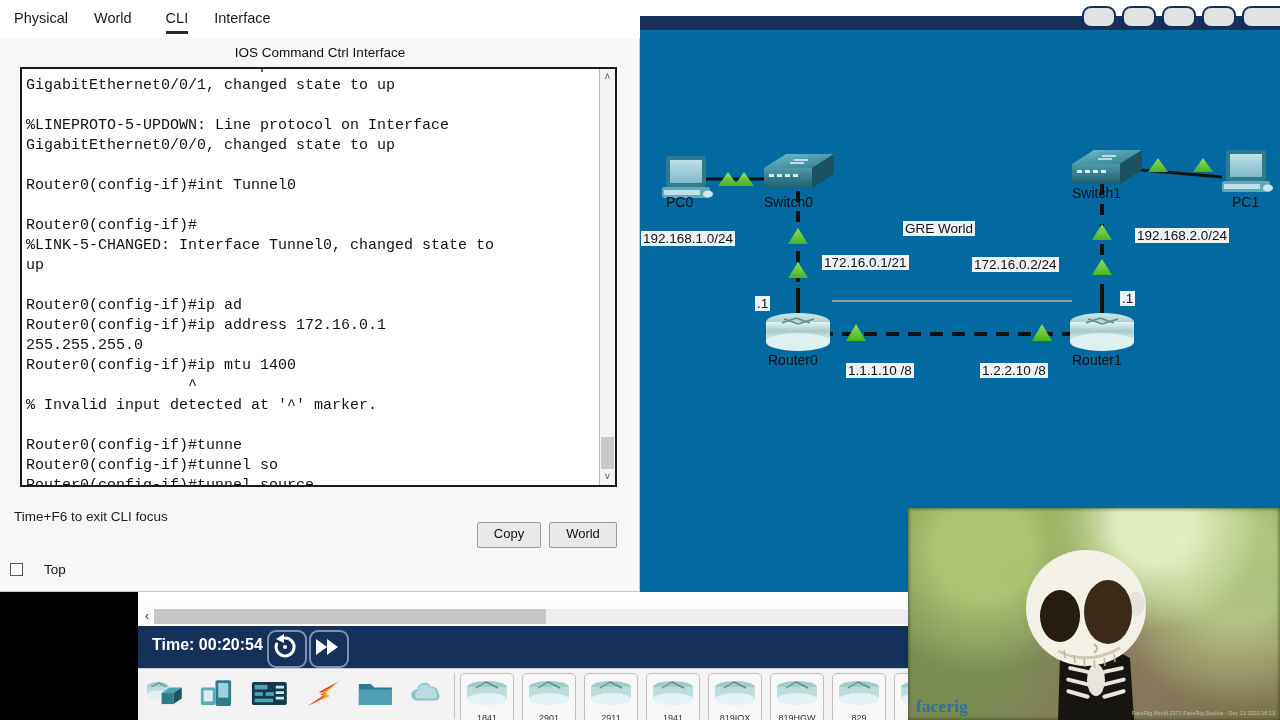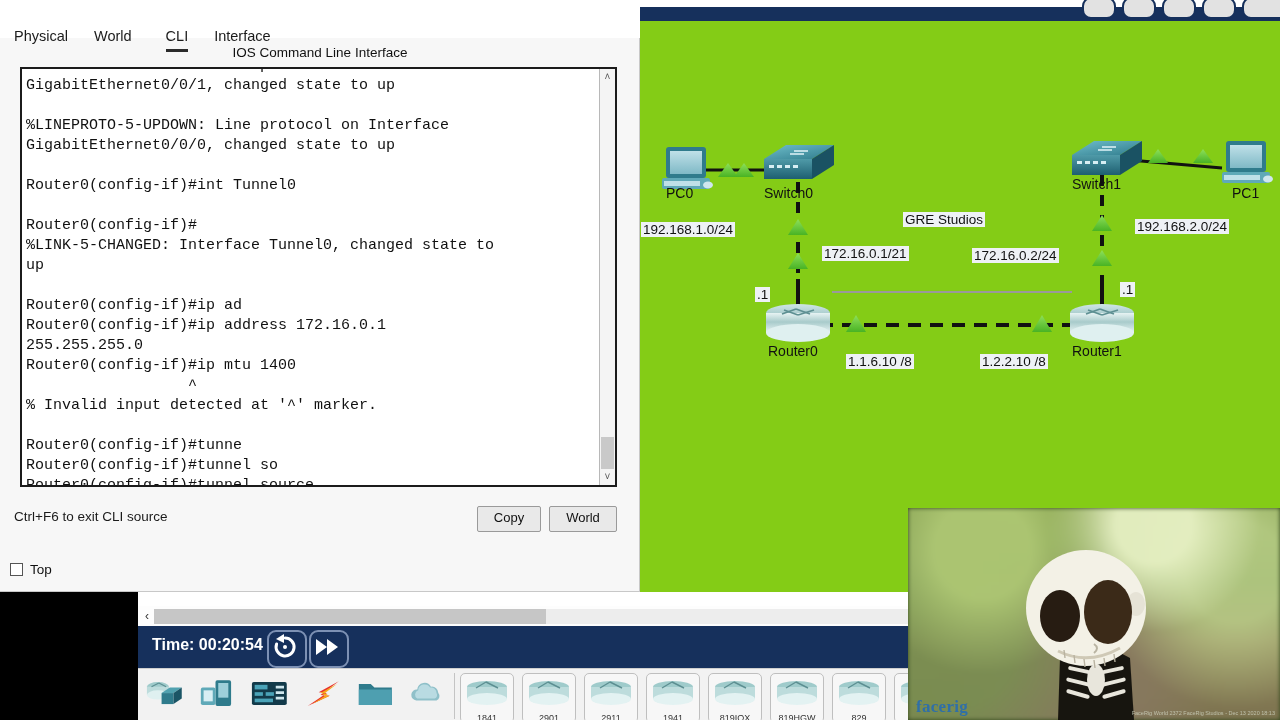--- a/index.html
+++ b/index.html
@@ -14,21 +14,21 @@
   #device-window{
     position:absolute;left:0;top:0;width:640px;height:592px;
     background:#f7f7f7;border-right:1px solid #c8c8c8;border-bottom:1px solid #c8c8c8;
     box-sizing:border-box;
   }
   #tabbar{
     position:absolute;left:0;top:0;width:640px;height:38px;
     background:#ffffff;
   }
   #tabbar .tabs{
-    position:absolute;left:14px;top:28px;display:flex;gap:26px;align-items:flex-start;text-align:center;
+    position:absolute;left:14px;top:10px;display:flex;gap:26px;align-items:flex-start;text-align:center;
   }
   .tab{
     font-size:14.5px;color:#1b1b1b;padding-bottom:5px;cursor:default;
     border-bottom:3px solid transparent;line-height:16px;
   }
   .tab.active{border-bottom:3px solid #2b2b2b;margin-left:8px;}
   #panel-title{
     position:absolute;left:0;top:45px;width:640px;text-align:center;
     font-size:13.5px;color:#111;
   }
@@ -52,38 +52,38 @@
   }
   .sb-arrow.up{top:0;}
   .sb-arrow.down{bottom:0;}
   #sb-thumb{
     position:absolute;left:1px;width:13px;top:368px;height:38px;background:#c9c9c9;
   }
   #cli-hint{
     position:absolute;left:14px;top:509px;font-size:13.5px;color:#1b1b1b;
   }
   .btn{
-    position:absolute;top:506px;height:24px;
+    position:absolute;top:522px;height:24px;
     background:#e9e9e9;border:1px solid #9a9a9a;border-radius:2px;
     font-size:13px;color:#101010;line-height:22px;text-align:center;cursor:default;
   }
   #btn-copy{left:477px;width:62px;}
   #btn-paste{left:549px;width:66px;}
 
   #top-checkbox-row{
-    position:absolute;left:10px;top:562px;display:flex;align-items:center;gap:7px;
+    position:absolute;left:10px;top:562px;display:flex;align-items:center;gap:21px;
   }
   #top-checkbox{
     width:11px;height:11px;border:1px solid #555;background:#fff;display:inline-block;
   }
   #top-label{font-size:13.5px;color:#101010;}
 
   
   #workspace{
-    position:absolute;left:640px;top:7px;width:640px;height:592px;background:#84cc16;
+    position:absolute;left:640px;top:16px;width:640px;height:592px;background:#0369a1;
   }
   #top-toolstrip{
     position:absolute;left:0;top:0;width:640px;height:14px;background:#16305c;
   }
   #top-toolstrip .tbtn{
     position:absolute;top:-10px;width:30px;height:18px;background:#e2e2e2;
     border:2px solid #16305c;border-radius:9px;
   }
   #top-toolstrip .tbtn.wide{width:64px;}
 
@@ -184,21 +184,21 @@
 
   <div id="tabbar">
     <div class="tabs">
       <div class="tab">Physical</div>
       <div class="tab">World</div>
       <div class="tab active">CLI</div>
       <div class="tab">Interface</div>
     </div>
   </div>
 
-  <div id="panel-title">IOS Command Line Interface</div>
+  <div id="panel-title">IOS Command Ctrl Interface</div>
 
   <div id="cli-box">
     <div id="cli-text">%LINEPROTO-5-UPDOWN: Line protocol on Interface
 GigabitEthernet0/0/1, changed state to up
 
 %LINEPROTO-5-UPDOWN: Line protocol on Interface
 GigabitEthernet0/0/0, changed state to up
 
 Router0(config-if)#int Tunnel0
 
@@ -216,21 +216,21 @@
 Router0(config-if)#tunne
 Router0(config-if)#tunnel so
 Router0(config-if)#tunnel source</div>
     <div id="cli-scroll">
       <div class="sb-arrow up">˄</div>
       <div id="sb-thumb"></div>
       <div class="sb-arrow down">˅</div>
     </div>
   </div>
 
-  <div id="cli-hint">Ctrl+F6 to exit CLI source</div>
+  <div id="cli-hint">Time+F6 to exit CLI focus</div>
   <div class="btn" id="btn-copy">Copy</div>
   <div class="btn" id="btn-paste">World</div>
 
   <div id="top-checkbox-row">
     <span id="top-checkbox"></span>
     <span id="top-label">Top</span>
   </div>
 </div>
 
 <div id="workspace">
@@ -382,26 +382,26 @@
 
   <div class="topo-label dev" style="left:26px;top:178px">PC0</div>
   <div class="topo-label dev" style="left:124px;top:178px">Switch0</div>
   <div class="topo-label dev" style="left:432px;top:169px">Switch1</div>
   <div class="topo-label dev" style="left:592px;top:178px">PC1</div>
   <div class="topo-label dev" style="left:128px;top:336px">Router0</div>
   <div class="topo-label dev" style="left:432px;top:336px">Router1</div>
 
   <div class="topo-label addr" style="left:1px;top:215px">192.168.1.0/24</div>
   <div class="topo-label addr" style="left:495px;top:212px">192.168.2.0/24</div>
-  <div class="topo-label addr" style="left:263px;top:205px">GRE Studios</div>
+  <div class="topo-label addr" style="left:263px;top:205px">GRE World</div>
   <div class="topo-label addr" style="left:182px;top:239px">172.16.0.1/21</div>
   <div class="topo-label addr" style="left:332px;top:241px">172.16.0.2/24</div>
   <div class="topo-label dot" style="left:115px;top:280px">.1</div>
   <div class="topo-label dot" style="left:480px;top:275px">.1</div>
-  <div class="topo-label addr" style="left:206px;top:347px">1.1.6.10 /8</div>
+  <div class="topo-label addr" style="left:206px;top:347px">1.1.1.10 /8</div>
   <div class="topo-label addr" style="left:340px;top:347px">1.2.2.10 /8</div>
 </div>
 
 <div id="bottom-black"></div>
 
 <div id="bottom-right">
 
   <div id="hscroll-row">
     <div id="hscroll-left">‹</div>
     <div id="hscroll-track">

